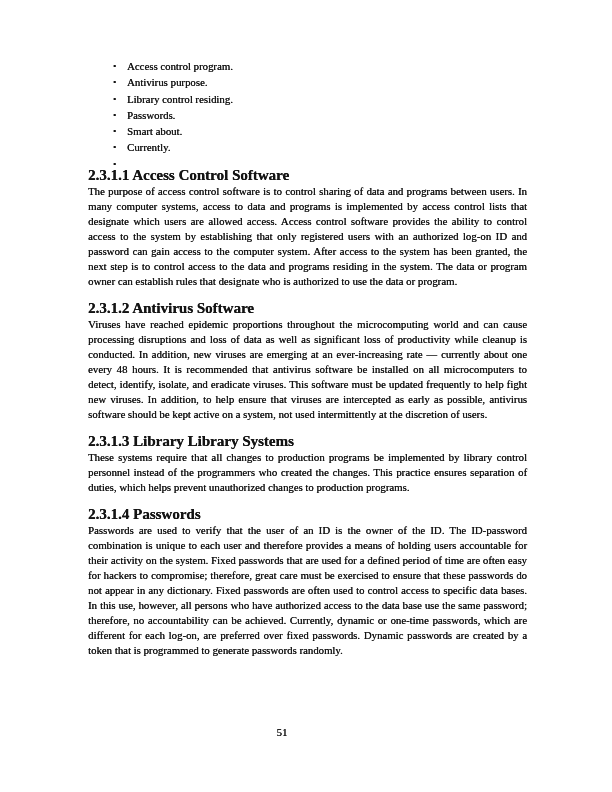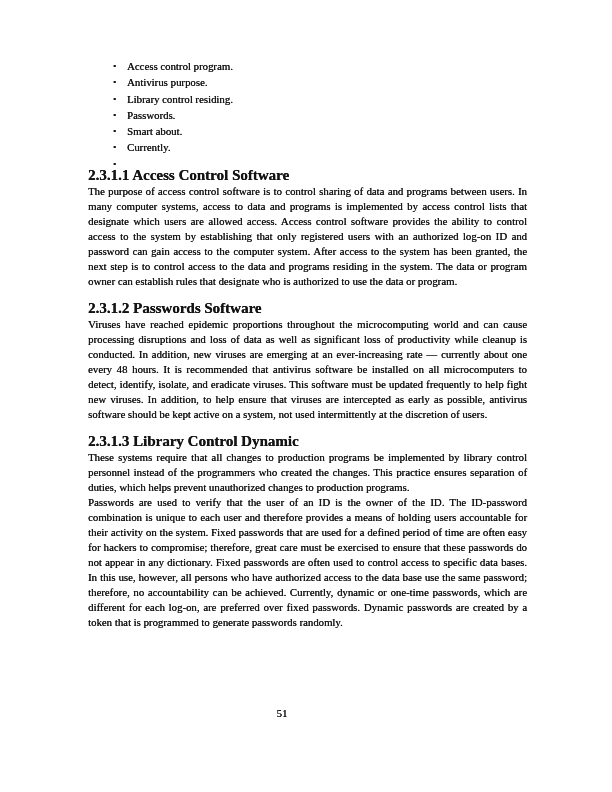--- a/index.html
+++ b/index.html
@@ -42,21 +42,21 @@
     line-height: 15px;
   }
   p.sec-body {
     font-size: 10.8px;
     line-height: 15px;
     margin: 0;
     text-align: justify;
   }
   .pagenum {
     position: absolute;
-    top: 707px;
+    top: 726px;
     left: 0;
     width: 564px;
     text-align: center;
     font-size: 10.8px;
   }
 </style>
 </head>
 <body>
 
 <div class="page">
@@ -90,28 +90,29 @@
       <span class="marker">•</span>
     </li>
   </ul>
 
   <section>
     <h3 class="sec-heading">2.3.1.1 Access Control Software</h3>
     <p class="sec-body">The purpose of access control software is to control sharing of data and programs between users. In many computer systems, access to data and programs is implemented by access control lists that designate which users are allowed access. Access control software provides the ability to control access to the system by establishing that only registered users with an authorized log-on ID and password can gain access to the computer system. After access to the system has been granted, the next step is to control access to the data and programs residing in the system. The data or program owner can establish rules that designate who is authorized to use the data or program.</p>
   </section>
 
   <section>
-    <h3 class="sec-heading">2.3.1.2 Passwords Software</h3>
+    <h3 class="sec-heading">2.3.1.2 Antivirus Software</h3>
     <p class="sec-body">Viruses have reached epidemic proportions throughout the microcomputing world and can cause processing disruptions and loss of data as well as significant loss of productivity while cleanup is conducted. In addition, new viruses are emerging at an ever-increasing rate — currently about one every 48 hours. It is recommended that antivirus software be installed on all microcomputers to detect, identify, isolate, and eradicate viruses. This software must be updated frequently to help fight new viruses. In addition, to help ensure that viruses are intercepted as early as possible, antivirus software should be kept active on a system, not used intermittently at the discretion of users.</p>
   </section>
 
   <section>
-    <h3 class="sec-heading">2.3.1.3 Library Control Dynamic</h3>
+    <h3 class="sec-heading">2.3.1.3 Library Library Systems</h3>
     <p class="sec-body">These systems require that all changes to production programs be implemented by library control personnel instead of the programmers who created the changes. This practice ensures separation of duties, which helps prevent unauthorized changes to production programs.</p>
   </section>
 
   <section>
+    <h3 class="sec-heading">2.3.1.4 Passwords</h3>
     <p class="sec-body">Passwords are used to verify that the user of an ID is the owner of the ID. The ID-password combination is unique to each user and therefore provides a means of holding users accountable for their activity on the system. Fixed passwords that are used for a defined period of time are often easy for hackers to compromise; therefore, great care must be exercised to ensure that these passwords do not appear in any dictionary. Fixed passwords are often used to control access to specific data bases. In this use, however, all persons who have authorized access to the data base use the same password; therefore, no accountability can be achieved. Currently, dynamic or one-time passwords, which are different for each log-on, are preferred over fixed passwords. Dynamic passwords are created by a token that is programmed to generate passwords randomly.</p>
   </section>
 
   <div class="pagenum">51</div>
 
 </div>
 
 </body></html>

